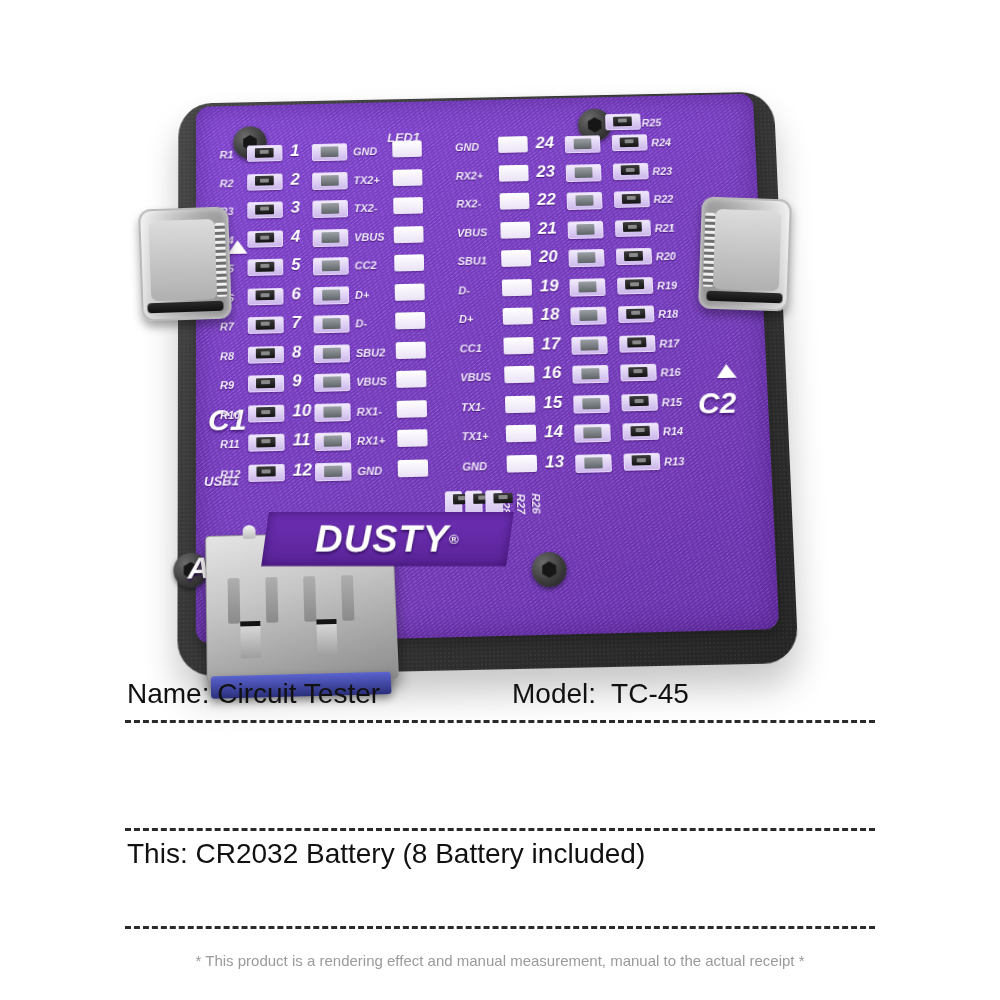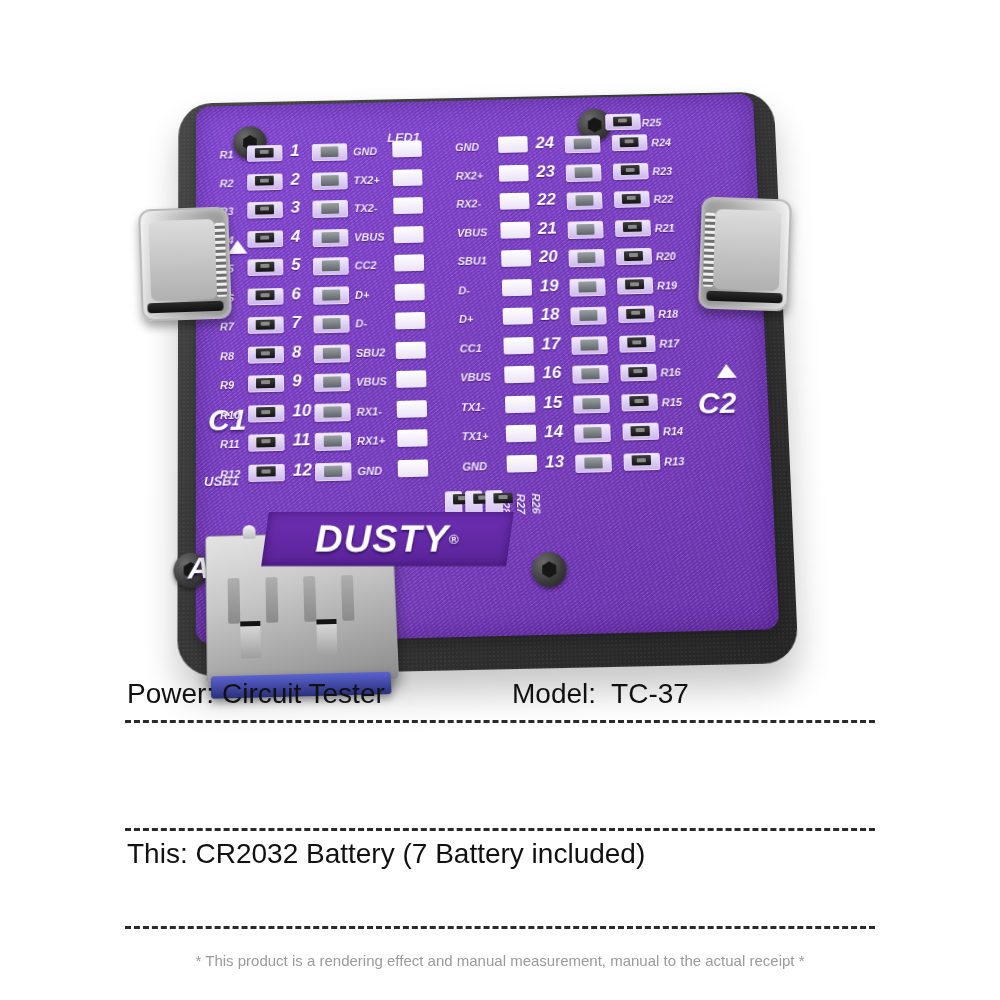--- a/index.html
+++ b/index.html
@@ -411,30 +411,30 @@
       <div class="brand-txt">
         <span>DUSTY</span>
           <span class="brand-r">®</span>
       </div>
     </div>
 
   </div>
 
   <div class="specs">
     <div class="row">
-      <span class="cell c-left"><span>Power:</span> <span>Circuit Tester</span></span>
-      <span class="cell c-right"><span>Model:</span>&nbsp; <span>TC-37</span></span>
+      <span class="cell c-left"><span>Name:</span> <span>Circuit Tester</span></span>
+      <span class="cell c-right"><span>Model:</span>&nbsp; <span>TC-45</span></span>
     </div>
     <div class="dash" style="top:52px;"></div>
 
     <div class="row" style="margin-top:28px;">
     </div>
     <div class="dash" style="top:160px;"></div>
 
     <div class="row" style="margin-top:28px;">
-      <span class="cell c-full"><span>This:</span> <span>CR2032 Battery (7 Battery included)</span></span>
+      <span class="cell c-full"><span>This:</span> <span>CR2032 Battery (8 Battery included)</span></span>
     </div>
     <div class="dash" style="top:258px;"></div>
   </div>
 
   <div class="note">* This product is a rendering effect and manual measurement, manual to the actual receipt *</div>
 
 </div>
 
 </body></html>

